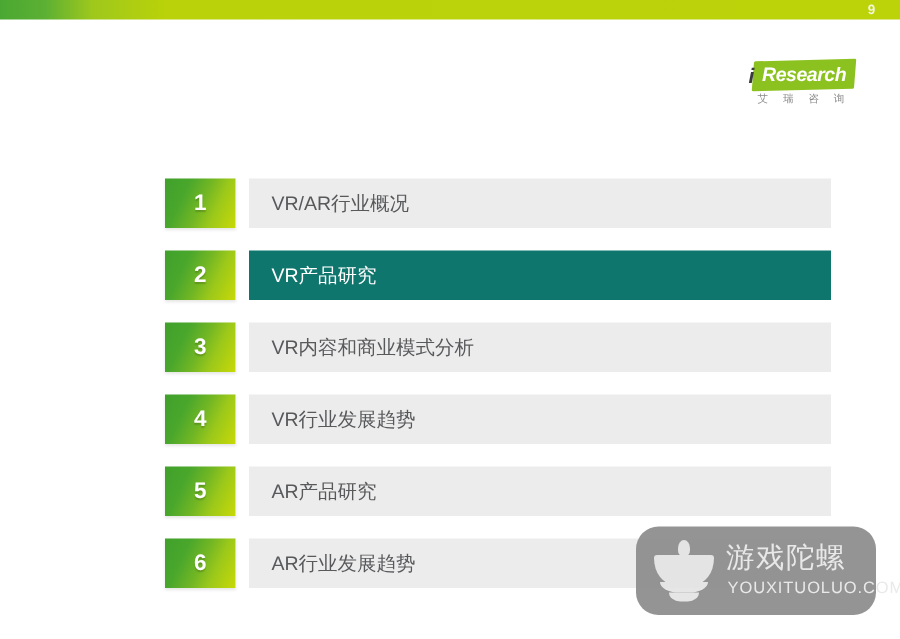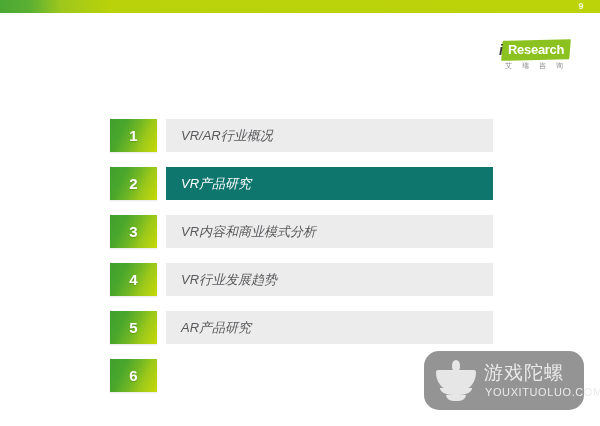--- a/index.html
+++ b/index.html
@@ -68,20 +68,21 @@
     font-style: italic;
     line-height: 18px;
   }
   .logo-text {
     position: absolute;
     left: 12px;
     top: 1px;
     font-size: 13px;
     font-weight: bold;
     color: #ffffff;
+    font-style: italic;
     letter-spacing: -0.3px;
     line-height: 18px;
     white-space: nowrap;
   }
   .logo-sub {
     position: absolute;
     left: 8px;
     top: 21px;
     width: 64px;
     font-size: 7px;
@@ -127,24 +128,23 @@
     text-align: center;
     color: #ffffff;
     font-size: 15px;
     font-weight: bold;
     text-shadow: 0 1px 1px rgba(0,0,0,0.18);
   }
   .label-bar {
     position: absolute;
     left: 56px;
     top: 0;
-    width: 327px;
+    width: 388px;
     height: 33px;
     background: #ececed;
-    font-style: italic;
   }
   .label-bar.active {
     background: #0f766e;
     text-align: center;
   }
   .label-bar .label-text {
     position: absolute;
     left: 15px;
     top: 0;
     height: 33px;
@@ -288,20 +288,23 @@
     </div>
     <div class="label-bar">
       <div class="label-text">AR产品研究</div>
     </div>
   </div>
 
   <div class="agenda-row" style="top:359px">
     <div class="num-box">
       <span>6</span>
     </div>
+    <div class="label-bar">
+      <div class="label-text">AR行业发展趋势</div>
+    </div>
   </div>
 
 </div>
 
 <div class="watermark">
   <div class="wm-icon">
     <div class="top-knob"></div>
     <div class="bowl"></div>
     <div class="wave1"></div>
     <div class="wave2"></div>

